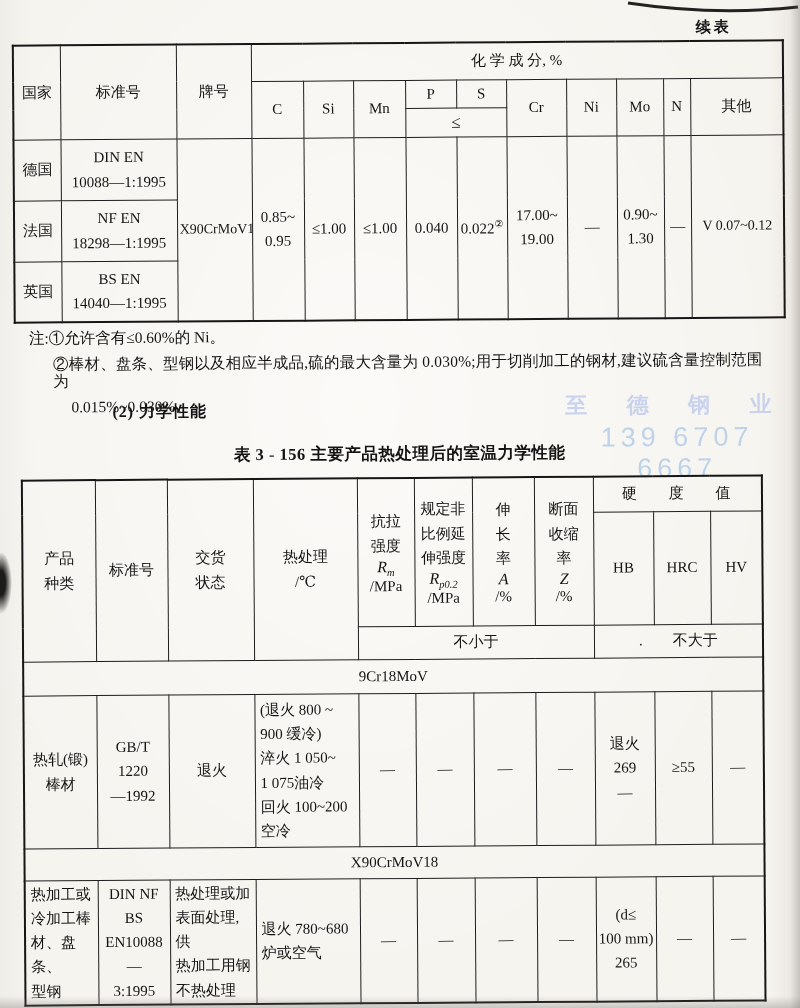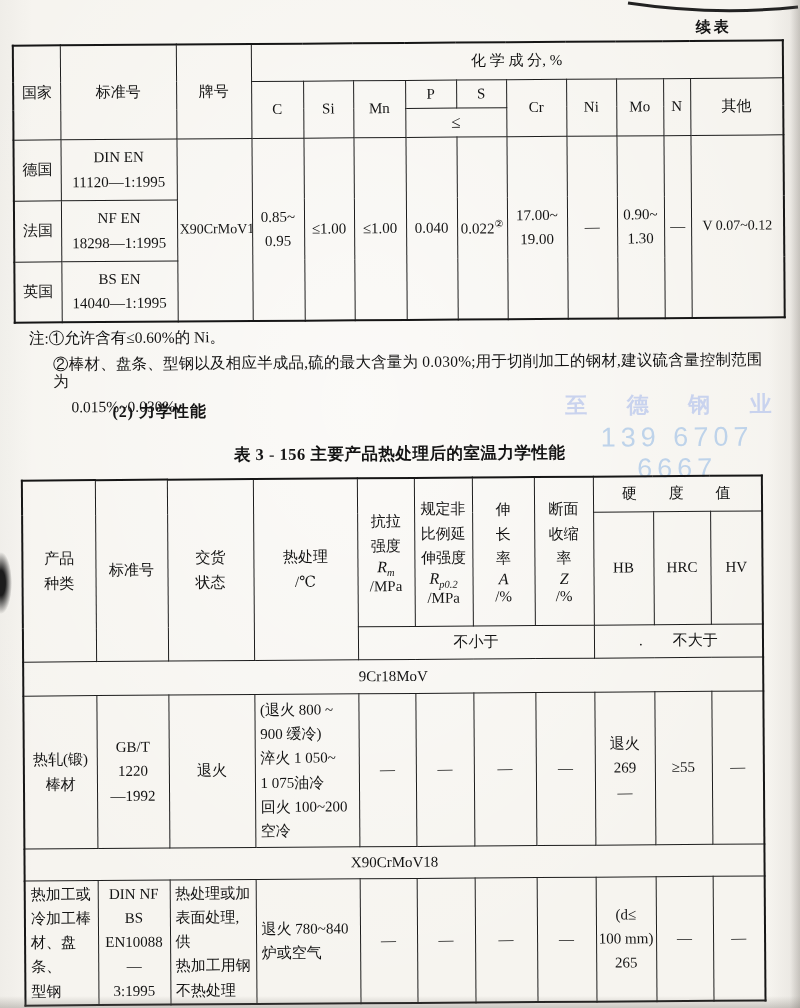--- a/index.html
+++ b/index.html
@@ -108,21 +108,21 @@
         <td rowspan="2">Mo</td>
         <td rowspan="2">N</td>
         <td rowspan="2">其他</td>
       </tr>
       <tr class="h3">
         <td colspan="2" style="font-size:17px">≤</td>
       </tr>
       <tr class="dr">
         <td>德国</td>
         <td class="multiline lh">DIN EN
-11120—1:1995</td>
+10088—1:1995</td>
         <td rowspan="3" class="grade-cell">X90CrMoV18</td>
         <td rowspan="3" class="multiline lh">0.85~
 0.95</td>
         <td rowspan="3">≤1.00</td>
         <td rowspan="3">≤1.00</td>
         <td rowspan="3">0.040</td>
         <td rowspan="3"><span>0.022</span><sup class="note-ref">②</sup></td>
         <td rowspan="3" class="multiline lh">17.00~
 19.00</td>
         <td rowspan="3" class="dash">—</td>
@@ -253,21 +253,21 @@
 冷加工棒
 材、盘条、
 型钢</td>
         <td class="multiline lh">DIN NF BS
 EN10088—
 3:1995</td>
         <td class="multiline lh left">热处理或加
 表面处理,供
 热加工用钢
 不热处理</td>
-        <td class="multiline lh left">退火 780~840
+        <td class="multiline lh left">退火 780~680
 炉或空气</td>
         <td class="dash">—</td>
         <td class="dash">—</td>
         <td class="dash">—</td>
         <td class="dash">—</td>
         <td class="multiline lh">(d≤
 100 mm)
 265</td>
         <td class="dash">—</td>
         <td class="dash">—</td>

